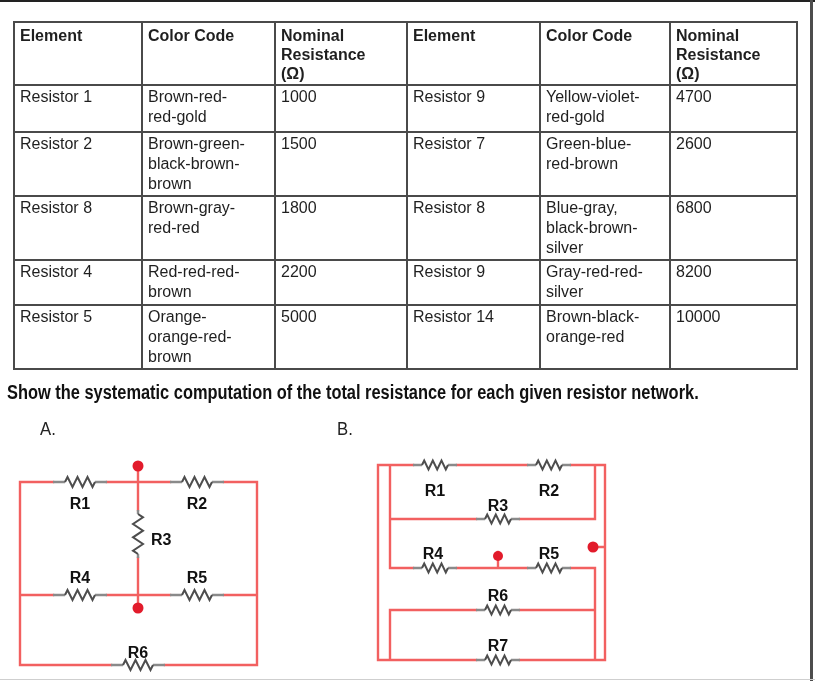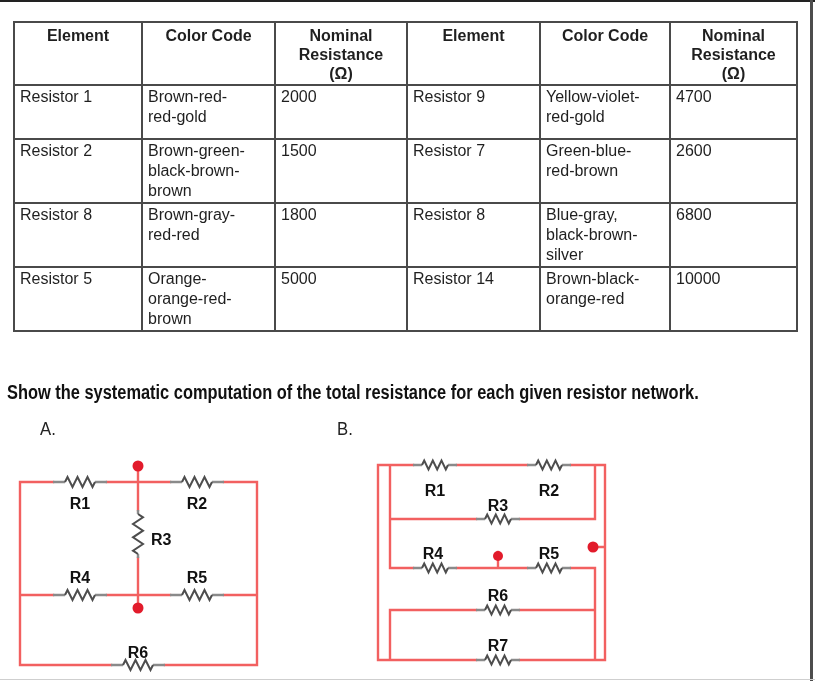--- a/index.html
+++ b/index.html
@@ -13,21 +13,21 @@
 
   table.res-table{
     position:absolute;left:13px;top:21px;width:783px;
     border-collapse:collapse;table-layout:fixed;
   }
   .res-table th,.res-table td{
     border:2px solid var(--table-border);
     vertical-align:top;white-space:pre-line;
     padding:1px 5px;font-size:16px;line-height:20px;overflow:hidden;
   }
-  .res-table th{font-weight:bold;text-align:center;line-height:19px;padding-top:3px;}
+  .res-table th{font-weight:bold;text-align:left;line-height:19px;padding-top:3px;}
 
   .prompt{
     position:absolute;left:7px;top:379px;font-size:20px;font-weight:bold;
     line-height:26px;white-space:nowrap;transform:scaleX(0.82);transform-origin:0 0;
     color:#111;
   }
   .sec-label{
     position:absolute;font-size:19px;line-height:24px;color:#222;
     transform:scaleX(0.88);transform-origin:0 0;
   }
@@ -65,25 +65,25 @@
 Resistance
 (Ω)</th>
       <th>Element</th>
       <th>Color Code</th>
       <th>Nominal
 Resistance
 (Ω)</th>
     </tr>
   </thead>
   <tbody>
-    <tr style="height:54px">
+    <tr style="height:47px">
       <td>Resistor 1</td>
       <td>Brown-red-
 red-gold</td>
-      <td>2000</td>
+      <td>1000</td>
       <td>Resistor 9</td>
       <td>Yellow-violet-
 red-gold</td>
       <td>4700</td>
     </tr>
     <tr style="height:63px">
       <td>Resistor 2</td>
       <td>Brown-green-
 black-brown-
 brown</td>
@@ -97,20 +97,30 @@
       <td>Resistor 8</td>
       <td>Brown-gray-
 red-red</td>
       <td>1800</td>
       <td>Resistor 8</td>
       <td>Blue-gray,
 black-brown-
 silver</td>
       <td>6800</td>
     </tr>
+    <tr style="height:45px">
+      <td>Resistor 4</td>
+      <td>Red-red-red-
+brown</td>
+      <td>2200</td>
+      <td>Resistor 9</td>
+      <td>Gray-red-red-
+silver</td>
+      <td>8200</td>
+    </tr>
     <tr style="height:61px">
       <td>Resistor 5</td>
       <td>Orange-
 orange-red-
 brown</td>
       <td>5000</td>
       <td>Resistor 14</td>
       <td>Brown-black-
 orange-red</td>
       <td>10000</td>

